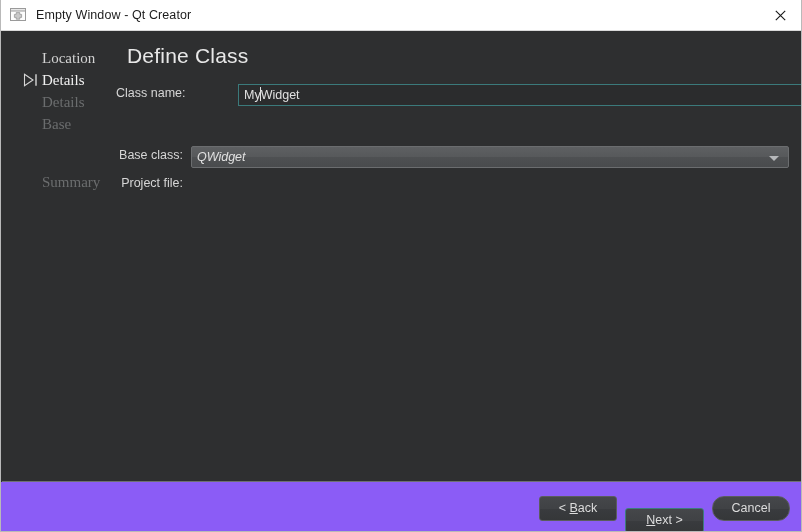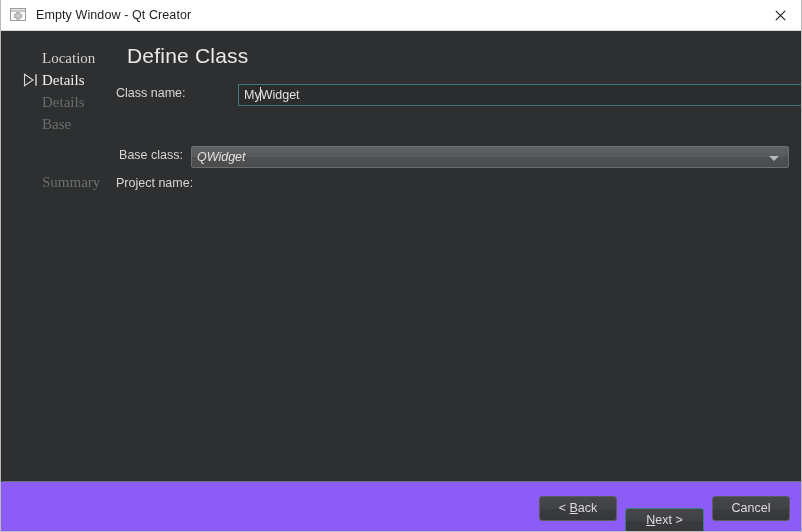--- a/index.html
+++ b/index.html
@@ -264,29 +264,29 @@
     <div class="form-row" style="top:83px;margin-top:32px;">
       <span class="form-label">Base class:</span>
       <div class="field combobox">
         <span>QWidget</span>
         <span class="combo-arrow"></span>
       </div>
     </div>
 
 
     <div class="form-row" style="top:143px;">
-      <span class="form-label">Project name:</span>
+      <span class="form-label">Project file:</span>
     </div>
   </div>
 
   <div id="separator"></div>
 
   <div id="buttonbar">
     <div class="dlgbutton" style="left:538px;width:78px;">
       <span>&lt; </span><span class="ul">B</span><span>ack</span>
     </div>
     <div class="dlgbutton default" style="left:624px;width:79px;">
       <span class="ul">N</span><span>ext &gt;</span>
     </div>
-    <div class="dlgbutton" style="left:711px;width:78px;">Cancel</div>
+    <div class="dlgbutton" style="left:711px;width:78px;border-radius:12px;">Cancel</div>
   </div>
 
 </div>
 
 </body></html>

